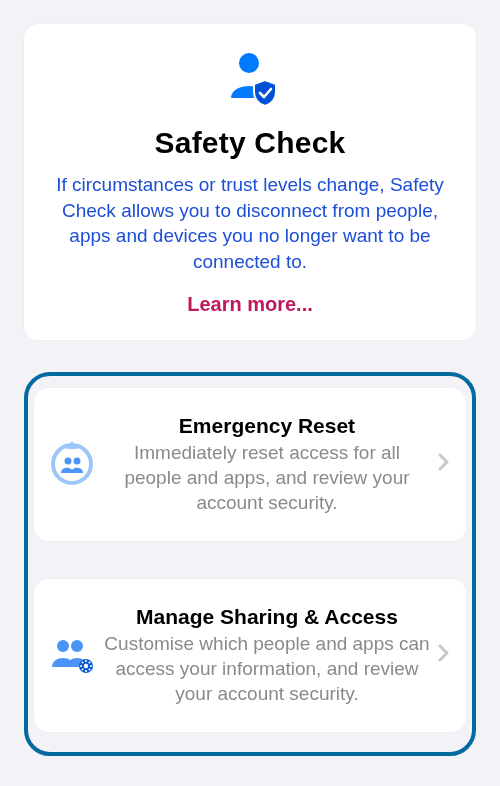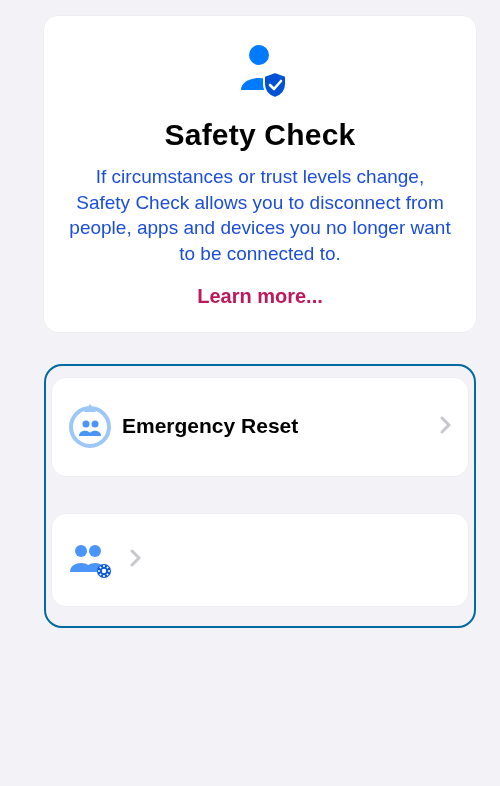--- a/index.html
+++ b/index.html
@@ -6,23 +6,22 @@
     margin: 0;
     padding: 0;
     width: 500px;
     height: 786px;
     background: #F2F2F7;
     font-family: -apple-system, "Helvetica Neue", Helvetica, Arial, sans-serif;
     color: #000;
     -webkit-font-smoothing: antialiased;
   }
   .container {
-    padding: 16px 24px 0 24px;
+    padding: 24px 24px 0 24px;
     box-sizing: border-box;
-    margin-left: 20px;
   }
   .card {
     background: #fff;
     border-radius: 14px;
     padding: 18px 20px 24px 20px;
     text-align: center;
     box-shadow: 0 0 0 0.5px rgba(0,0,0,0.04);
   }
   .title {
     font-size: 30px;
@@ -39,23 +38,24 @@
   .learn {
     display: inline-block;
     margin-top: 18px;
     font-size: 20px;
     font-weight: 600;
     color: #be185d;
     cursor: pointer;
   }
   .highlight-group {
     margin-top: 32px;
-    border: 2px solid #0369a1;
-    border-radius: 18px;
+    border: 4px solid #0369a1;
+    border-radius: 26px;
     padding: 6px 6px 20px 6px;
+    text-align: center;
   }
   .option {
     background: #fff;
     border-radius: 14px;
     display: flex;
     align-items: center;
     padding: 26px 16px 26px 6px;
     margin-top: 6px;
     cursor: pointer;
     box-shadow: 0 0 0 0.5px rgba(0,0,0,0.04);
@@ -118,20 +118,21 @@
           <circle cx="23" cy="23" r="19" fill="none" stroke="#9CC7FB" stroke-width="4"></circle>
           <polygon points="23,0 17,8 29,8" fill="#9CC7FB"></polygon>
           <circle cx="19" cy="20" r="3.5" fill="#4A95F7"></circle>
           <circle cx="28" cy="20" r="3.5" fill="#4A95F7"></circle>
           <path d="M12 32 C12 25 24 25 24 32 Z" fill="#4A95F7"></path>
           <path d="M22 32 C22 25 34 25 34 32 Z" fill="#4A95F7"></path>
         </svg>
       </div>
       <div class="opt-body">
         <div class="opt-title">Emergency Reset</div>
+        <div class="opt-sub">Immediately reset access for all people and apps, and review your account security.</div>
       </div>
       <div class="chev">
         <svg width="12" height="18" viewBox="0 0 12 18">
             <path d="M2 2 L9 9 L2 16" fill="none" stroke="#C7C7CC" stroke-width="3" stroke-linecap="round" stroke-linejoin="round"></path>
           </svg>
       </div>
     </div>
 
     <div class="option">
       <div class="opt-icon">
@@ -149,20 +150,24 @@
               <line x1="1" y1="7" x2="3" y2="7"></line>
                 <line x1="11" y1="7" x2="13" y2="7"></line>
               <line x1="2.8" y1="2.8" x2="4.2" y2="4.2"></line>
                 <line x1="9.8" y1="9.8" x2="11.2" y2="11.2"></line>
               <line x1="11.2" y1="2.8" x2="9.8" y2="4.2"></line>
                 <line x1="4.2" y1="9.8" x2="2.8" y2="11.2"></line>
             </g>
           </g>
         </svg>
       </div>
+      <div class="opt-body">
+        <div class="opt-title">Manage Sharing &amp; Access</div>
+        <div class="opt-sub">Customise which people and apps can access your information, and review your account security.</div>
+      </div>
       <div class="chev">
         <svg width="12" height="18" viewBox="0 0 12 18">
             <path d="M2 2 L9 9 L2 16" fill="none" stroke="#C7C7CC" stroke-width="3" stroke-linecap="round" stroke-linejoin="round"></path>
           </svg>
       </div>
     </div>
 
   </div>
 
 </div>

